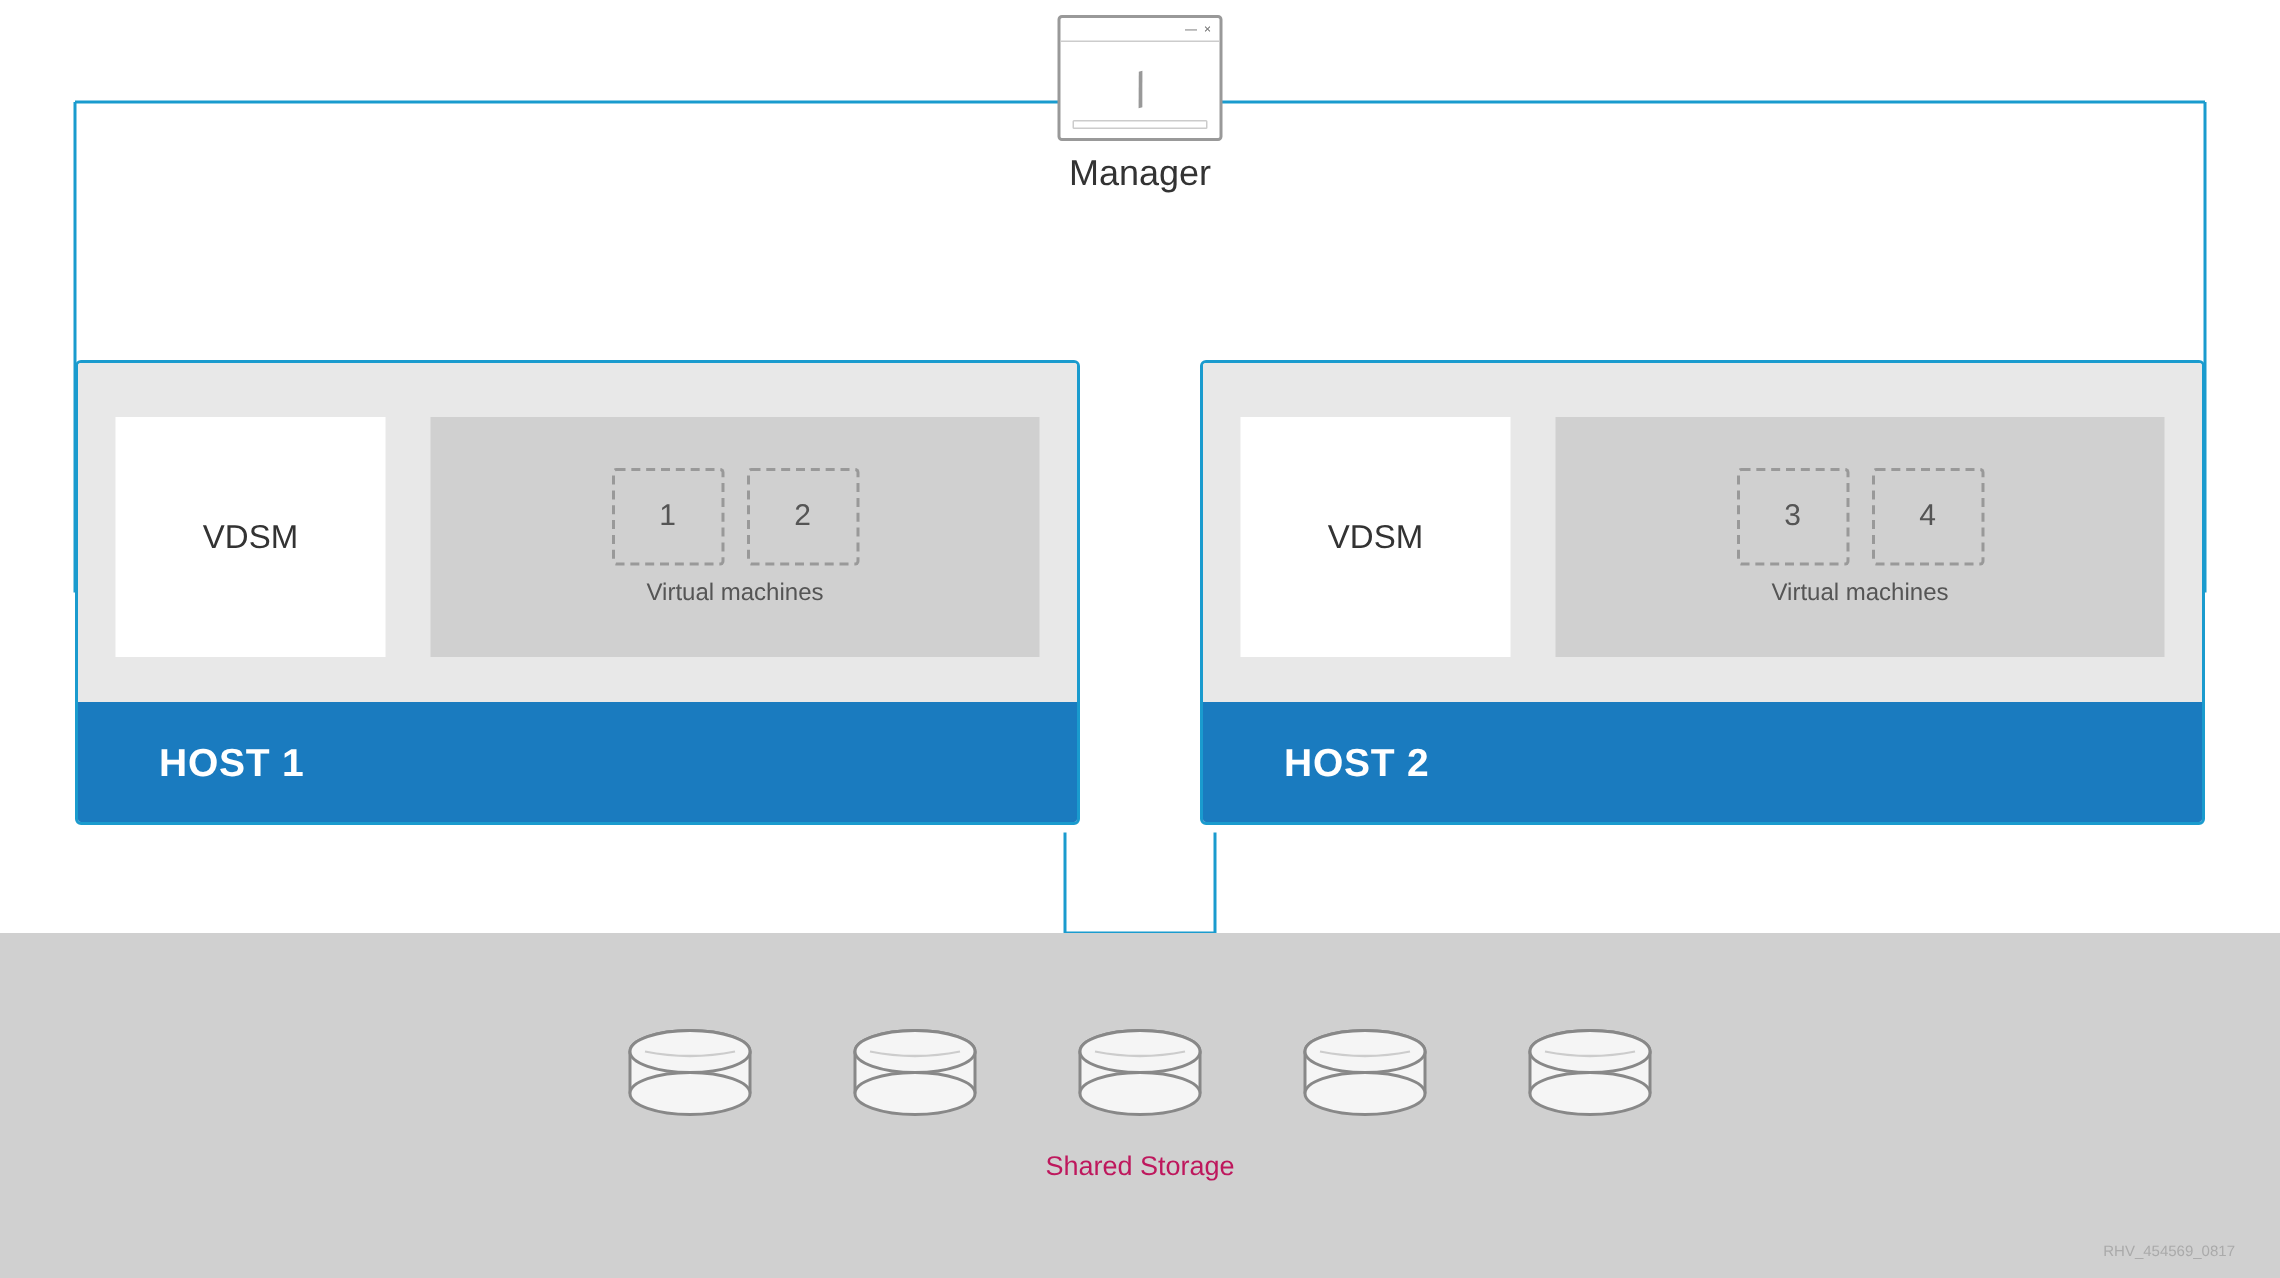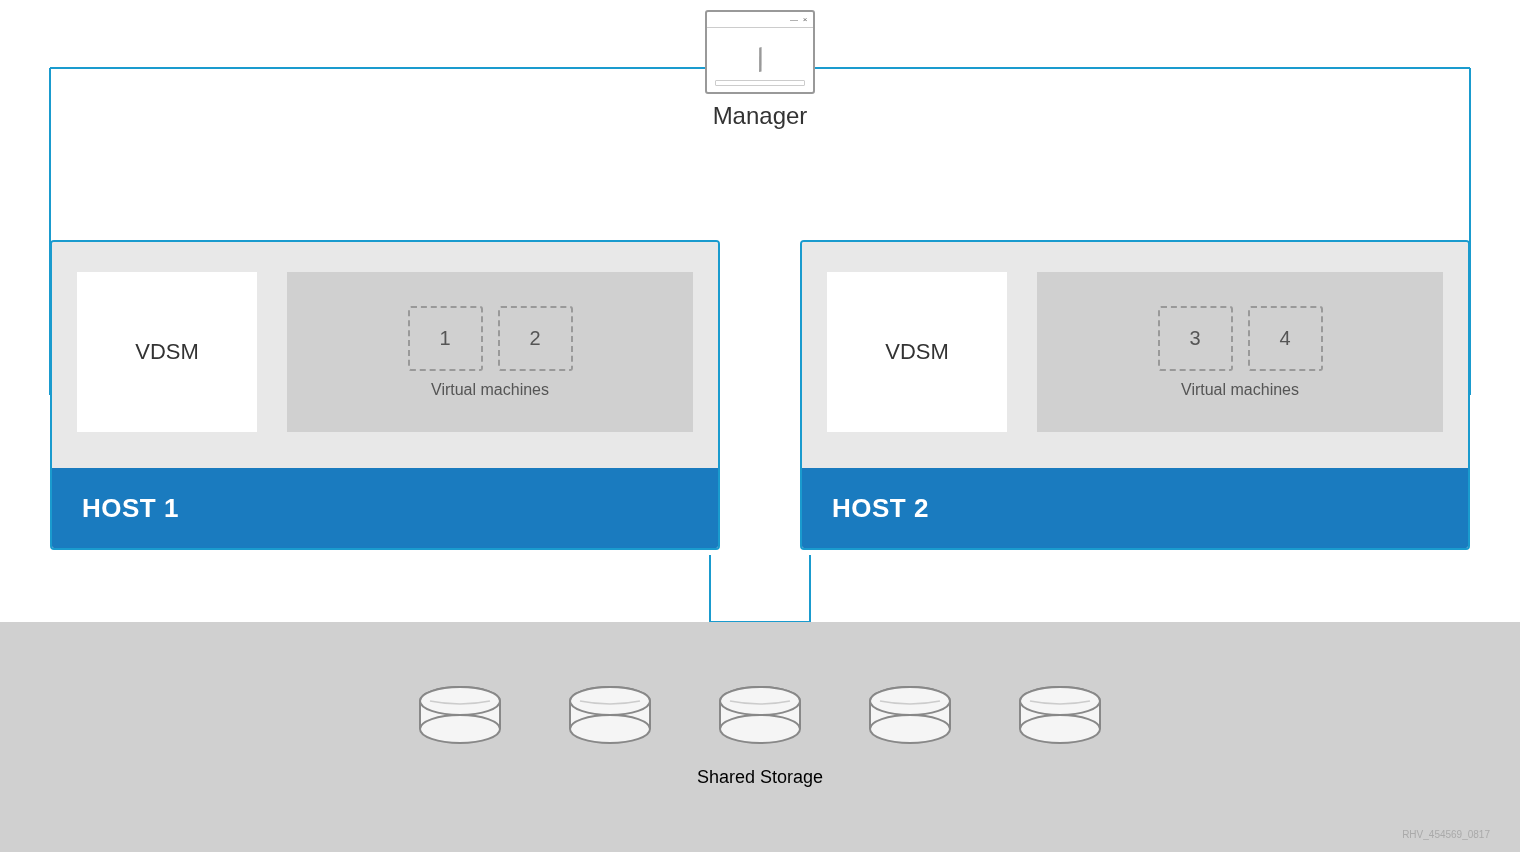--- a/index.html
+++ b/index.html
@@ -113,21 +113,21 @@
       background: #f0f0f0;
       display: flex;
       flex-direction: column;
       overflow: hidden;
     }
 
     .host-content {
       flex: 1;
       display: flex;
       flex-direction: row;
-      align-items: flex-start;
+      align-items: flex-end;
       padding: 30px 25px;
       gap: 30px;
       background: #e8e8e8;
     }
 
     .vdsm-box {
       width: 180px;
       height: 160px;
       background: #ffffff;
       display: flex;
@@ -184,20 +184,21 @@
       display: flex;
       align-items: center;
       padding-left: 30px;
     }
 
     .host-name {
       font-size: 26px;
       font-weight: bold;
       color: #ffffff;
       letter-spacing: 0.5px;
+      margin-left: 24px;
     }
 
     
     .storage-area {
       position: absolute;
       bottom: 0;
       left: 0;
       right: 0;
       height: 230px;
       background: #d0d0d0;
@@ -217,21 +218,21 @@
     
     .disk-icon {
       display: flex;
       flex-direction: column;
       align-items: center;
       width: 90px;
     }
 
     .storage-label {
       font-size: 18px;
-      color: #000000;
+      color: #be185d;
       margin-top: 5px;
       text-align: center;
     }
 
     .watermark {
       position: absolute;
       bottom: 12px;
       right: 30px;
       font-size: 10px;
       color: #aaa;

